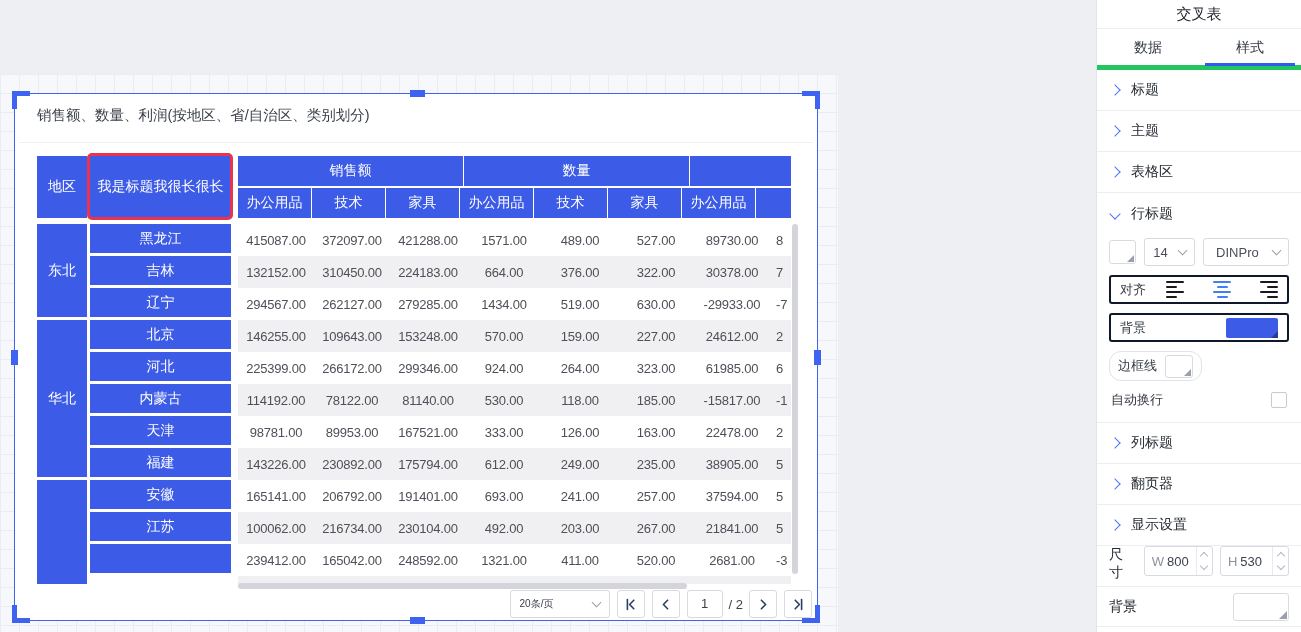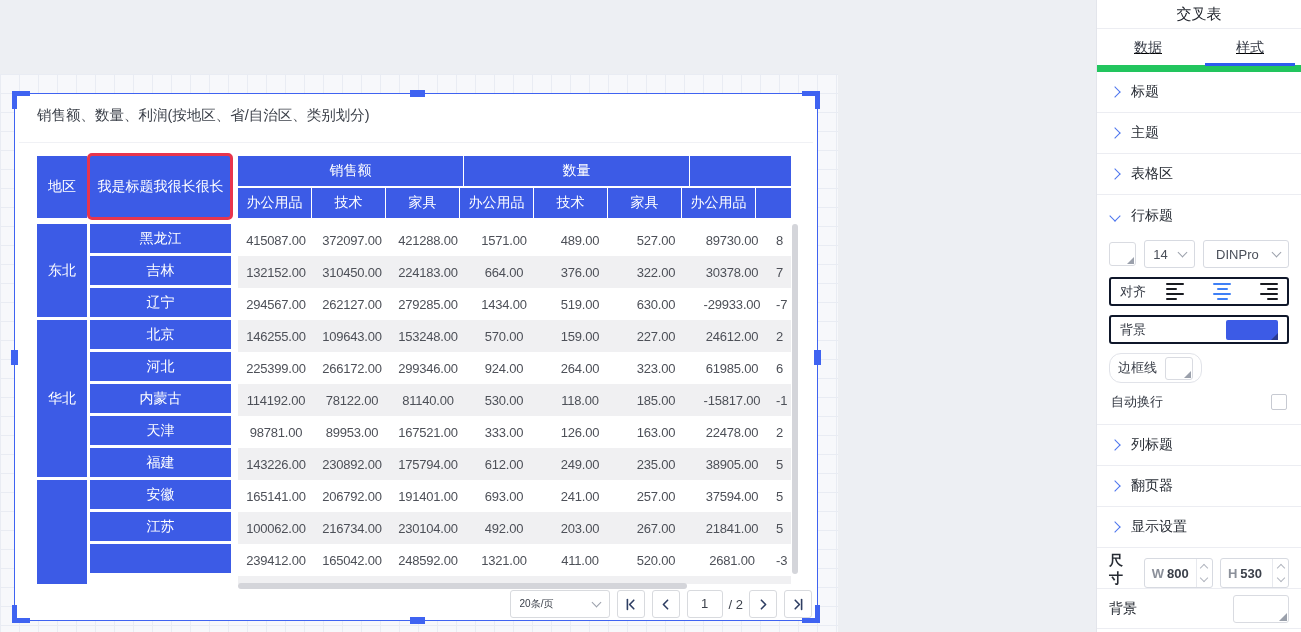--- a/index.html
+++ b/index.html
@@ -82,21 +82,21 @@
   .chv{width:7px;height:7px;border-right:1.6px solid #4b74ee;border-bottom:1.6px solid #4b74ee;display:inline-block;}
   .chv.right{transform:rotate(-45deg);}
   .chv.down{transform:rotate(45deg);}
   .chv-gray{width:6px;height:6px;border-right:1.4px solid #9ba0ab;border-bottom:1.4px solid #9ba0ab;transform:rotate(45deg);display:inline-block;margin-top:-3px;}
   
   .panel{
     position:absolute;right:0;top:0;width:205px;height:632px;background:#fff;
     border-left:1px solid #e3e5eb;box-sizing:border-box;overflow:hidden;
   }
   .panel-title{height:28px;line-height:27px;text-align:center;font-size:15px;color:#22262e;border-bottom:1px solid #ecedf2;}
-  .ptabs{display:flex;height:36px;border-bottom:7px solid #22c55e;text-decoration:underline;}
+  .ptabs{display:flex;height:36px;border-bottom:5px solid #22c55e;}
   .ptab{flex:1;text-align:center;line-height:36px;font-size:14px;color:#343944;position:relative;cursor:pointer;}
   .ptab.active::after{content:"";position:absolute;left:6px;right:6px;bottom:-1px;height:3px;background:var(--tab-underline);}
   .sec{height:41px;display:flex;align-items:center;padding:0 14px;border-bottom:1px solid #ecedf2;box-sizing:border-box;}
   .sec.open{border-bottom:none;}
   .sec .chv{margin-right:12px;}
   .sec-label{font-size:14px;color:#262b33;}
   .fonts-row{display:flex;align-items:center;gap:8px;padding:4px 12px 0;}
   .swatch{position:relative;border:1px solid #d9dbe1;border-radius:3px;background:#fff;box-sizing:border-box;}
   .swatch::after{content:"";position:absolute;right:1px;bottom:1px;border-left:7px solid transparent;border-bottom:7px solid #9aa0ab;}
   .sw-font{width:28px;height:24px;}
@@ -120,21 +120,21 @@
   .al.right i{margin-left:auto;}
   .al.active i{background:var(--align-active);}
   .sw-bg-blue{width:52px;height:20px;background:var(--table-blue);border-radius:2px;position:relative;margin-left:auto;}
   .sw-bg-blue::after{content:"";position:absolute;right:0;bottom:0;border-left:7px solid transparent;border-bottom:7px solid #2a3a8f;}
   .borderline-row{margin:9px 12px 0;border:1px solid #e1e3e9;border-radius:12px;height:30px;
     display:inline-flex;align-items:center;padding:0 8px;gap:8px;box-sizing:border-box;}
   .sw-border{width:28px;height:23px;}
   .wrap-row{display:flex;align-items:center;padding:0 14px;margin-top:10px;}
   .checkbox{width:16px;height:16px;border:1px solid #c7cad2;border-radius:2px;background:#fff;margin-left:auto;box-sizing:border-box;cursor:pointer;}
   .sec-divider{border-top:1px solid #ecedf2;margin-top:13px;}
-  .size-row{height:41px;display:flex;align-items:flex-end;gap:7px;padding:0 12px;border-bottom:1px solid #ecedf2;box-sizing:border-box;font-weight:bold;}
+  .size-row{height:41px;display:flex;align-items:flex-start;gap:7px;padding:0 12px;border-bottom:1px solid #ecedf2;box-sizing:border-box;}
   .size-label{font-size:14px;color:#262b33;margin-right:1px;}
   .numbox{
     width:72px;height:30px;border:1px solid #d7dae1;border-radius:3px;background:#fff;box-sizing:border-box;
     display:flex;align-items:center;padding-left:7px;font-size:13px;
   }
   .numbox .pfx{color:#8b909a;margin-right:3px;}
   .numbox .val{color:#3c414b;flex:1;}
   .stepper{width:15px;height:28px;border-left:1px solid #e7e9ee;display:flex;flex-direction:column;align-items:center;justify-content:center;gap:4px;}
   .st-up,.st-dn{width:5px;height:5px;border-right:1.2px solid #b3b7c0;border-bottom:1.2px solid #b3b7c0;display:block;}
   .st-up{transform:rotate(-135deg);}

